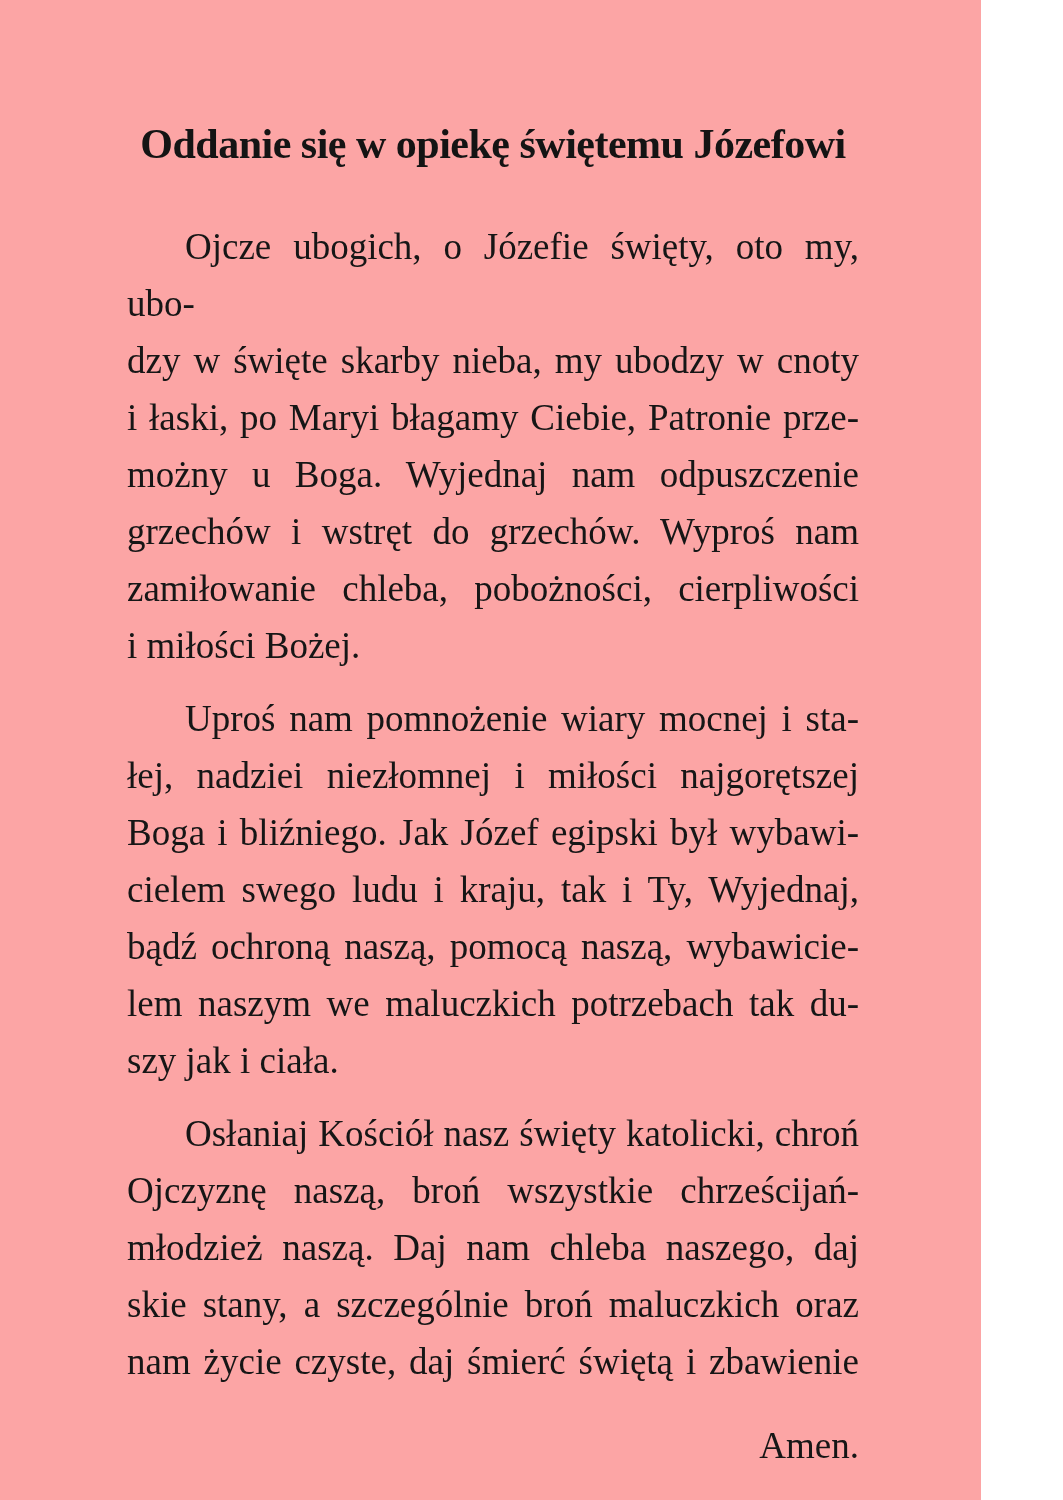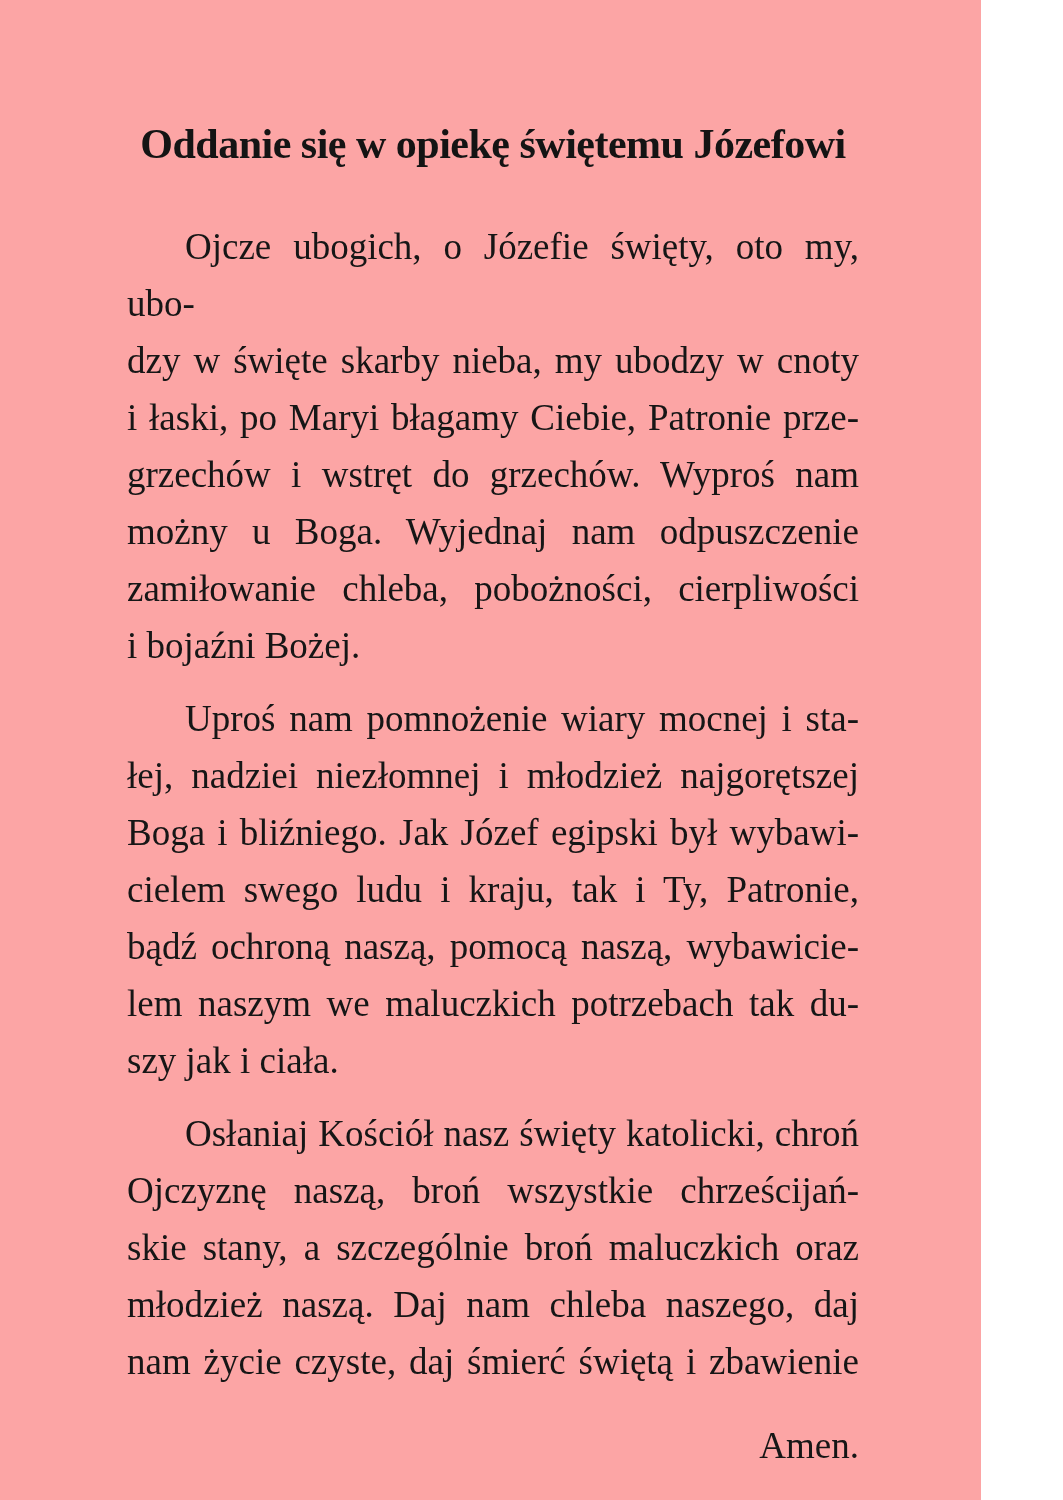--- a/index.html
+++ b/index.html
@@ -56,37 +56,37 @@
 <body>
 
 <div class="page">
   <h1 class="title">Oddanie się w opiekę świętemu Józefowi</h1>
 
   <div class="prayer-body">
       <div class="paragraph">
         <div class="line first">Ojcze ubogich, o Józefie święty, oto my, ubo-</div>
         <div class="line">dzy w święte skarby nieba, my ubodzy w cnoty</div>
         <div class="line">i łaski, po Maryi błagamy Ciebie, Patronie prze-</div>
+        <div class="line">możny u Boga. Wyjednaj nam odpuszczenie</div>
         <div class="line">grzechów i wstręt do grzechów. Wyproś nam</div>
-        <div class="line">możny u Boga. Wyjednaj nam odpuszczenie</div>
         <div class="line">zamiłowanie chleba, pobożności, cierpliwości</div>
-        <div class="line last">i bojaźni Bożej.</div>
+        <div class="line last">i miłości Bożej.</div>
       </div>
       <div class="paragraph">
         <div class="line first">Uproś nam pomnożenie wiary mocnej i sta-</div>
-        <div class="line">łej, nadziei niezłomnej i młodzież najgorętszej</div>
+        <div class="line">łej, nadziei niezłomnej i miłości najgorętszej</div>
         <div class="line">Boga i bliźniego. Jak Józef egipski był wybawi-</div>
-        <div class="line">cielem swego ludu i kraju, tak i Ty, Patronie,</div>
+        <div class="line">cielem swego ludu i kraju, tak i Ty, Wyjednaj,</div>
         <div class="line">bądź ochroną naszą, pomocą naszą, wybawicie-</div>
         <div class="line">lem naszym we maluczkich potrzebach tak du-</div>
         <div class="line last">szy jak i ciała.</div>
       </div>
       <div class="paragraph">
         <div class="line first">Osłaniaj Kościół nasz święty katolicki, chroń</div>
         <div class="line">Ojczyznę naszą, broń wszystkie chrześcijań-</div>
+        <div class="line">młodzież naszą. Daj nam chleba naszego, daj</div>
         <div class="line">skie stany, a szczególnie broń maluczkich oraz</div>
-        <div class="line">młodzież naszą. Daj nam chleba naszego, daj</div>
         <div class="line">nam życie czyste, daj śmierć świętą i zbawienie</div>
       </div>
     </div>
 
   <div class="closing">Amen.</div>
 </div>
 
 </body></html>

